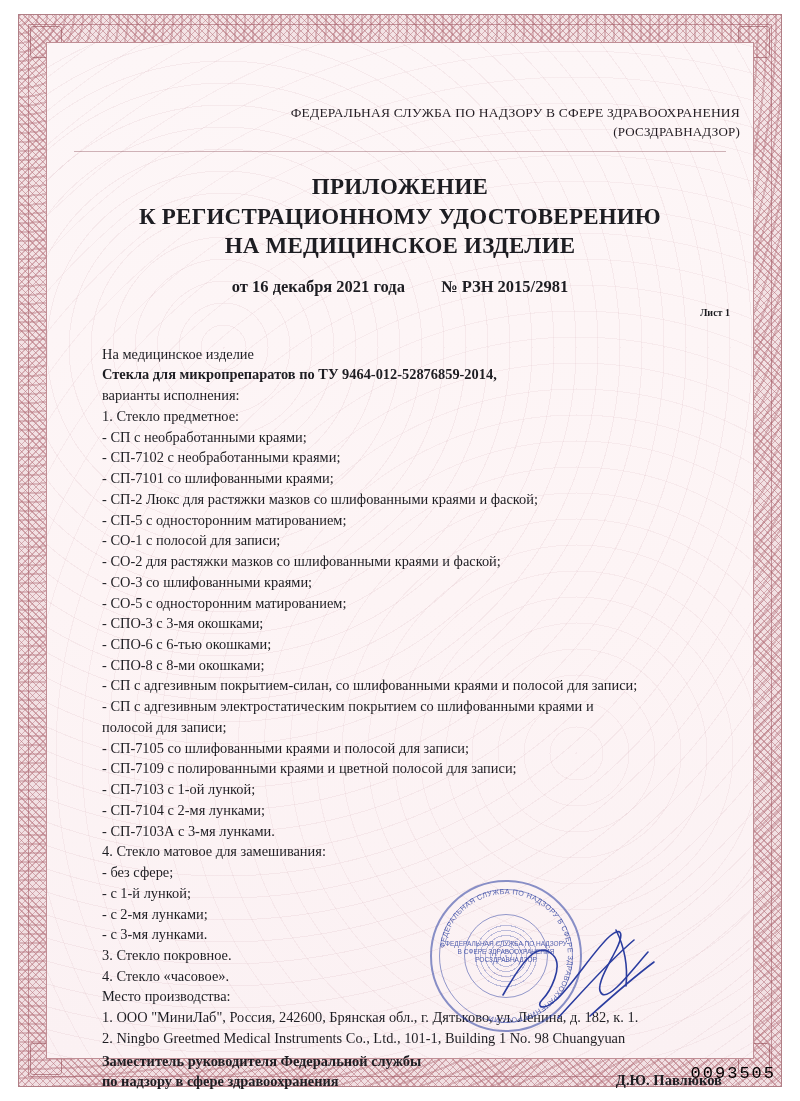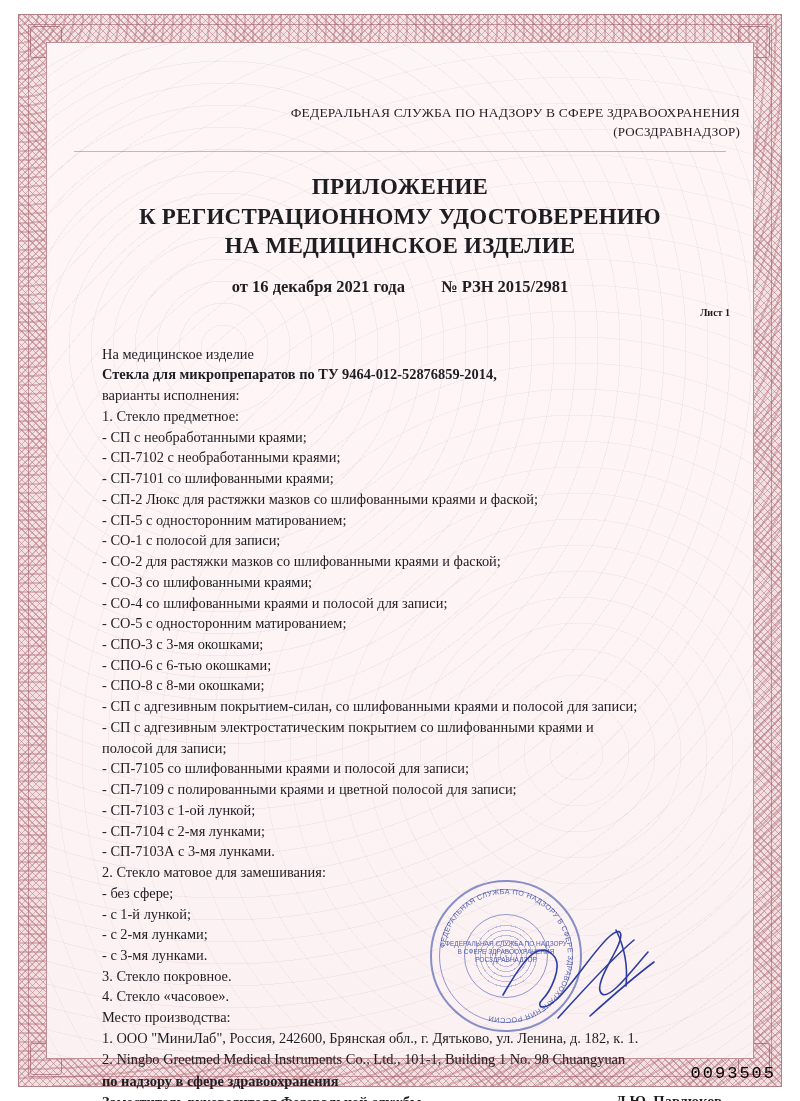--- a/index.html
+++ b/index.html
@@ -277,48 +277,47 @@
       <div id="variant-lines">
           <div class="ln">1. Стекло предметное:</div>
           <div class="ln">- СП с необработанными краями;</div>
           <div class="ln">- СП-7102 с необработанными краями;</div>
           <div class="ln">- СП-7101 со шлифованными краями;</div>
           <div class="ln">- СП-2 Люкс для растяжки мазков со шлифованными краями и фаской;</div>
           <div class="ln">- СП-5 с односторонним матированием;</div>
           <div class="ln">- СО-1 с полосой для записи;</div>
           <div class="ln">- СО-2 для растяжки мазков со шлифованными краями и фаской;</div>
           <div class="ln">- СО-3 со шлифованными краями;</div>
-          <div class="ln">- СО-4 со шлифованными краями и полосой для записи;</div>
           <div class="ln">- СО-5 с односторонним матированием;</div>
           <div class="ln">- СПО-3 с 3-мя окошками;</div>
           <div class="ln">- СПО-6 с 6-тью окошками;</div>
           <div class="ln">- СПО-8 с 8-ми окошками;</div>
           <div class="ln">- СП с адгезивным покрытием-силан, со шлифованными краями и полосой для записи;</div>
           <div class="ln">- СП с адгезивным электростатическим покрытием со шлифованными краями и</div>
           <div class="ln">полосой для записи;</div>
           <div class="ln">- СП-7105 со шлифованными краями и полосой для записи;</div>
           <div class="ln">- СП-7109 с полированными краями и цветной полосой для записи;</div>
           <div class="ln">- СП-7103 с 1-ой лункой;</div>
           <div class="ln">- СП-7104 с 2-мя лунками;</div>
           <div class="ln">- СП-7103А с 3-мя лунками.</div>
-          <div class="ln">2. Стекло матовое для замешивания:</div>
+          <div class="ln">4. Стекло матовое для замешивания:</div>
           <div class="ln">- без сфере;</div>
           <div class="ln">- с 1-й лункой;</div>
           <div class="ln">- с 2-мя лунками;</div>
           <div class="ln">- с 3-мя лунками.</div>
           <div class="ln">3. Стекло покровное.</div>
           <div class="ln">4. Стекло «часовое».</div>
           <div class="ln">Место производства:</div>
           <div class="ln">1. ООО "МиниЛаб", Россия, 242600, Брянская обл., г. Дятьково, ул. Ленина, д. 182, к. 1.</div>
           <div class="ln">2. Ningbo Greetmed Medical Instruments Co., Ltd., 101-1, Building 1 No. 98 Chuangyuan</div>
         </div>
 
       <div class="signature">
+        <div class="ln">Заместитель руководителя Федеральной службы</div>
         <div class="ln">по надзору в сфере здравоохранения</div>
-        <div class="ln">Заместитель руководителя Федеральной службы</div>
       </div>
     </div>
 
     <div class="signer">Д.Ю.  Павлюков</div>
   </div>
 
   <div class="stamp">
     <div class="ring"></div>
     <div class="ring2"></div>
     <div class="ring3"></div>

